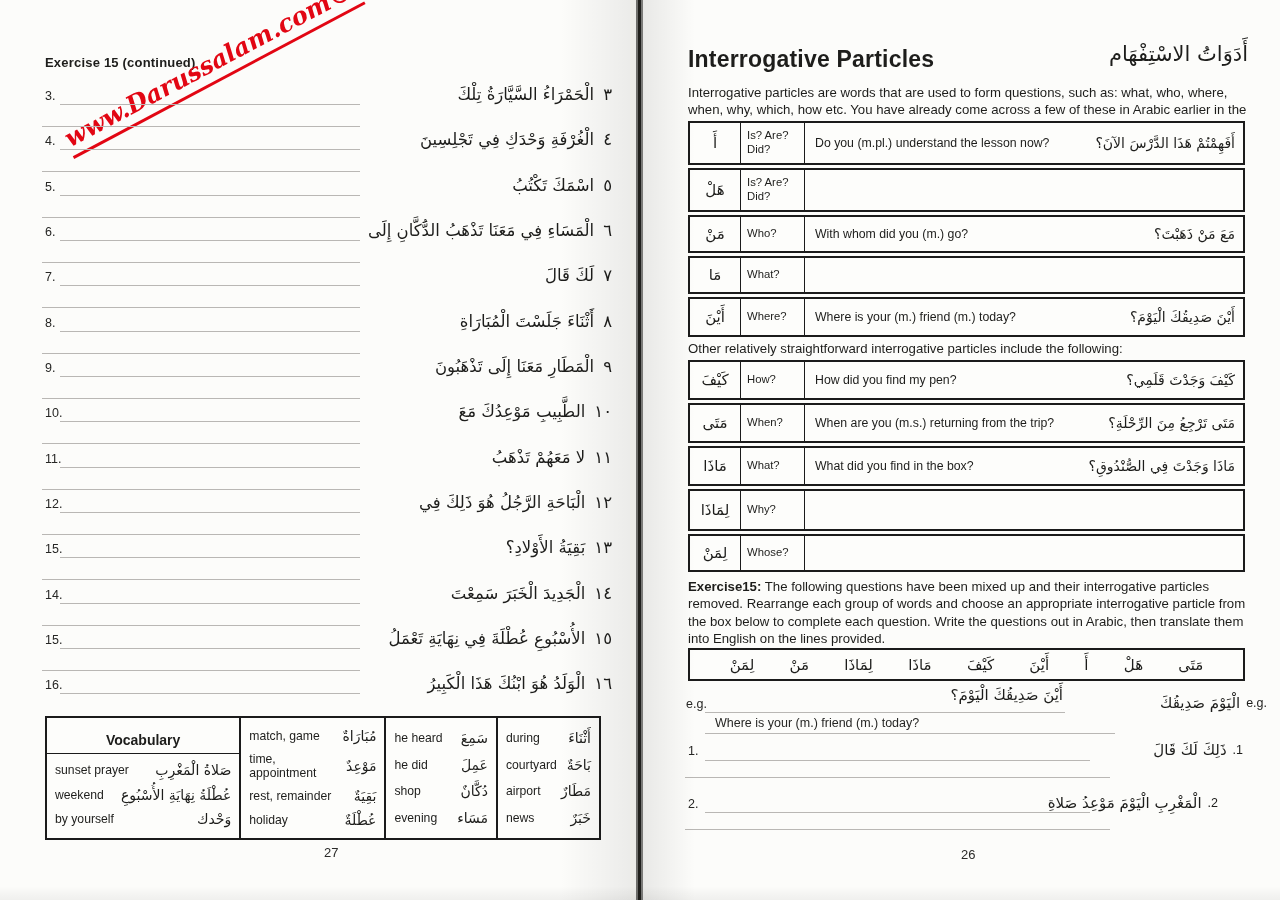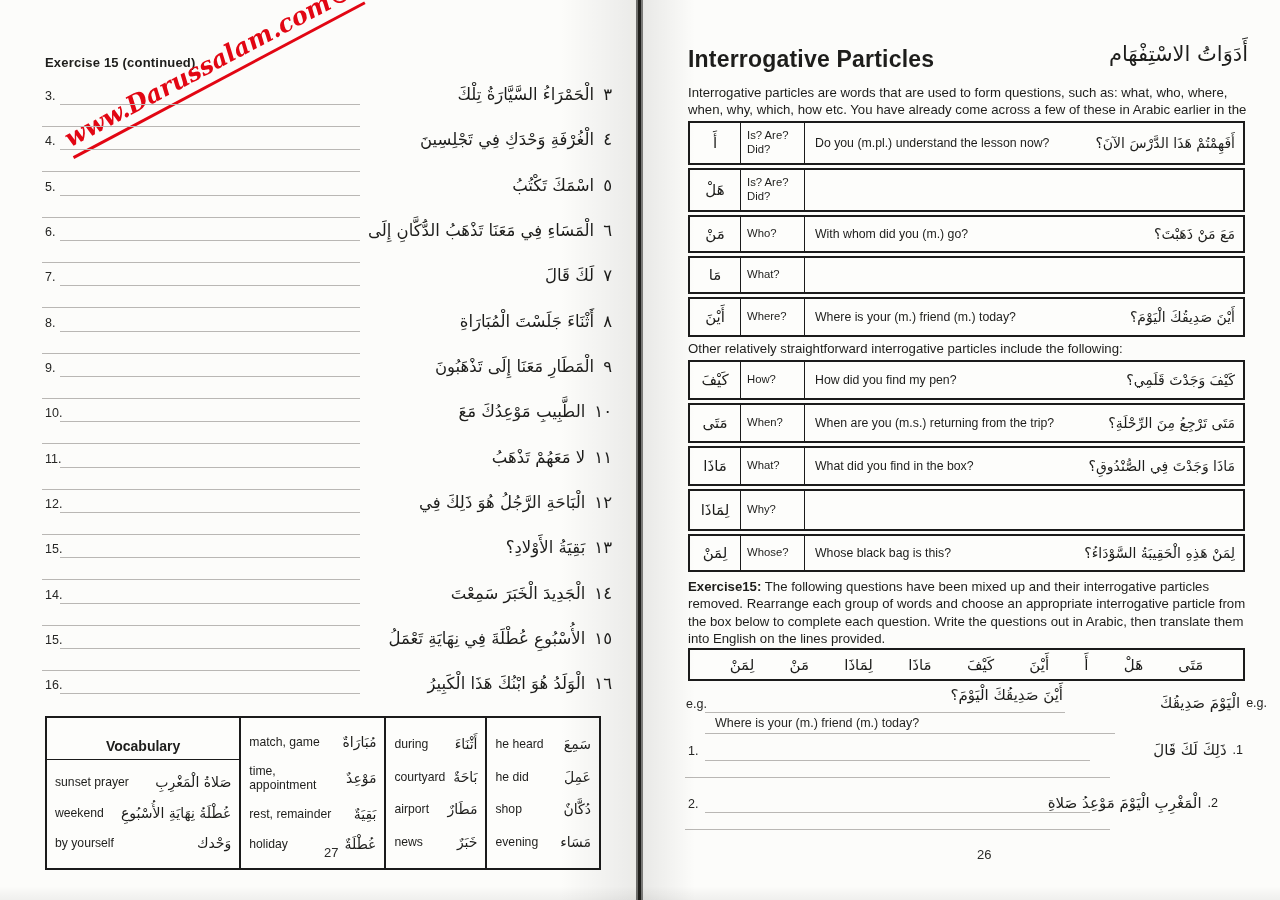--- a/index.html
+++ b/index.html
@@ -31,21 +31,21 @@
   .item .num{position:absolute;left:45px;top:0;font-size:12.5px;color:#262624;}
   .wl{position:absolute;height:1px;background:#b9b7b4;}
   .item .l1{left:60px;top:15px;width:300px;}
   .item .l2{left:42px;top:37px;width:318px;}
   .arline{position:absolute;left:330px;top:-11px;width:282px;height:34px;line-height:34px;
      text-align:right;font-size:16.5px;white-space:nowrap;}
   .arline .arnum{margin-left:9px;}
   .pagenum{position:absolute;font-size:13px;color:#2a2a28;}
 
   
-  .vocab{position:absolute;left:45px;top:716px;width:556px;height:154px;border:2px solid #1b1b1b;
+  .vocab{position:absolute;left:45px;top:716px;width:556px;height:124px;border:2px solid #1b1b1b;
      display:flex;box-sizing:border-box;background:#fdfdfb;}
   .vsec{border-right:2px solid #1b1b1b;display:flex;flex-direction:column;justify-content:space-evenly;
      padding:2px 8px;box-sizing:border-box;}
   .vsec:last-child{border-right:none;}
   .vs0{width:35.2%;} .vs1{width:26.3%;} .vs2{width:18.3%;} .vs3{width:20.2%;}
   .vhead{text-align:center;font-weight:bold;font-size:14px;border-bottom:1.5px solid #1b1b1b;
      margin:0 -8px;padding:3px 0 5px;}
   .vrow{display:flex;justify-content:space-between;align-items:center;font-size:12.2px;}
   .vrow .ar{font-size:14px;white-space:nowrap;}
 
@@ -199,54 +199,54 @@
           </div>
         <div class="vrow">
             <span>rest, remainder</span>
             <span class="ar">بَقِيَةٌ</span>
           </div>
         <div class="vrow">
             <span>holiday</span>
             <span class="ar">عُطْلَةٌ</span>
           </div>
       </div>
+      <div class="vsec vs3">
+        <div class="vrow">
+            <span>he heard</span>
+            <span class="ar">سَمِعَ</span>
+          </div>
+        <div class="vrow">
+            <span>he did</span>
+            <span class="ar">عَمِلَ</span>
+          </div>
+        <div class="vrow">
+            <span>shop</span>
+            <span class="ar">دُكَّانٌ</span>
+          </div>
+        <div class="vrow">
+            <span>evening</span>
+            <span class="ar">مَسَاء</span>
+          </div>
+      </div>
       <div class="vsec vs2">
         <div class="vrow">
             <span>during</span>
             <span class="ar">أَثْنَاءَ</span>
           </div>
         <div class="vrow">
             <span>courtyard</span>
             <span class="ar">بَاحَةٌ</span>
           </div>
         <div class="vrow">
             <span>airport</span>
             <span class="ar">مَطَارٌ</span>
           </div>
         <div class="vrow">
             <span>news</span>
             <span class="ar">خَبَرٌ</span>
-          </div>
-      </div>
-      <div class="vsec vs3">
-        <div class="vrow">
-            <span>he heard</span>
-            <span class="ar">سَمِعَ</span>
-          </div>
-        <div class="vrow">
-            <span>he did</span>
-            <span class="ar">عَمِلَ</span>
-          </div>
-        <div class="vrow">
-            <span>shop</span>
-            <span class="ar">دُكَّانٌ</span>
-          </div>
-        <div class="vrow">
-            <span>evening</span>
-            <span class="ar">مَسَاء</span>
           </div>
       </div>
     </div>
 
     <div class="pagenum" style="left:324px;top:845px">27</div>
   </div>
 
   <div class="page" id="page-right">
     <div class="rp-title">Interrogative Particles</div>
     <div class="rp-title-ar ar">أَدَوَاتُ الاسْتِفْهَام</div>
@@ -314,24 +314,20 @@
             <span class="ar">مَاذَا وَجَدْتَ فِي الصُّنْدُوقِ؟</span>
           </div>
       </div>
       <div class="prow" style="height:42px">
         <div class="pc ar">لِمَاذَا</div>
         <div class="pm">Why?</div>
       </div>
       <div class="prow" style="height:38px">
         <div class="pc ar">لِمَنْ</div>
         <div class="pm">Whose?</div>
-        <div class="pq">
-            <span class="en">Whose black bag is this?</span>
-            <span class="ar">لِمَنْ هَذِهِ الْحَقِيبَةُ السَّوْدَاءُ؟</span>
-          </div>
       </div>
     </div>
 
     <div class="para" style="top:578px;width:565px"><b>Exercise15:</b><span> The following questions have been mixed up and their interrogative particles removed. Rearrange each group of words and choose an appropriate interrogative particle from the box below to complete each question. Write the questions out in Arabic, then translate them into English on the lines provided.</span></div>
 
     <div class="pbox">
       <span class="ar">مَتَى</span>
       <span class="ar">هَلْ</span>
       <span class="ar">أَ</span>
       <span class="ar">أَيْنَ</span>
@@ -361,21 +357,21 @@
     </div>
 
     <span class="lbl sml" style="left:45px;top:797px">2.</span>
     <span class="wl" style="left:62px;top:812px;width:385px"></span>
     <span class="wl" style="left:42px;top:829px;width:425px"></span>
     <div class="prompt" style="left:330px;top:790px;width:245px">
       <span class="plabel">2.</span>
       <span class="ar">الْمَغْرِبِ الْيَوْمَ مَوْعِدُ صَلاةِ</span>
     </div>
 
-    <div class="pagenum" style="left:334px;top:847px">26</div>
+    <div class="pagenum" style="left:318px;top:847px">26</div>
   </div>
 
   <div class="spine-shadow-l"></div>
   <div class="spine-line-a"></div>
   <div class="spine-line-b"></div>
   <div class="spine-line-c"></div>
   <div class="spine-shadow-r"></div>
   <div class="bottom-shade"></div>
 </div>
 

